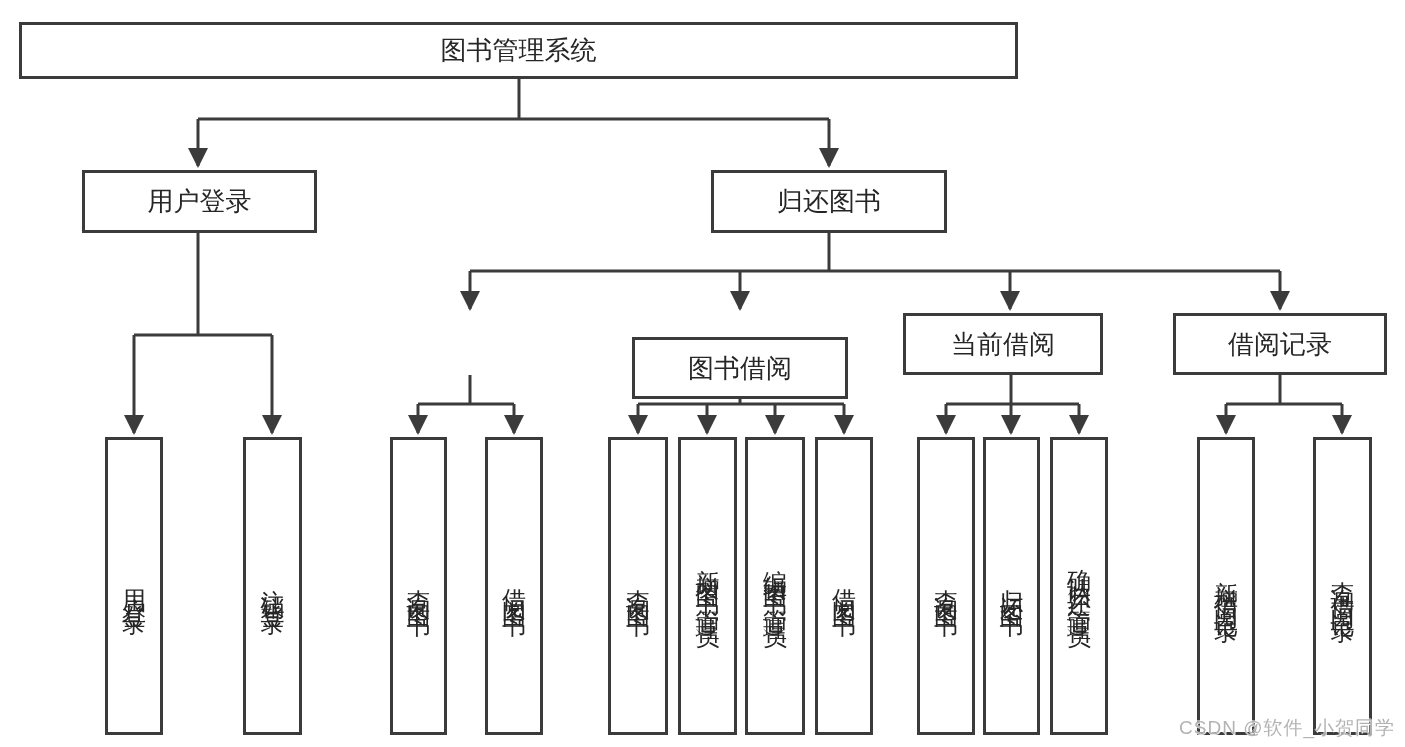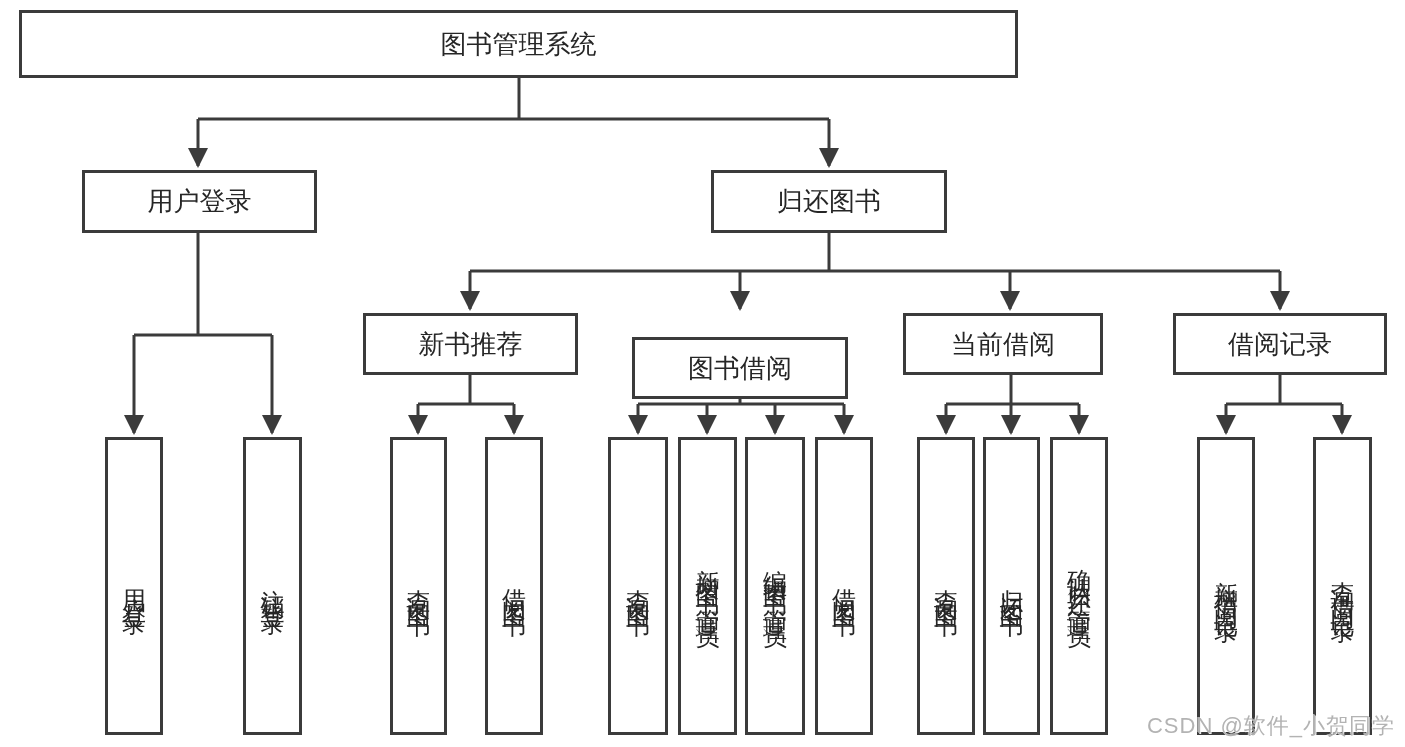--- a/index.html
+++ b/index.html
@@ -26,21 +26,21 @@
   }
   .node-h{font-size:26px;line-height:1.1;}
   .node-v{
     writing-mode:vertical-rl;
     text-orientation:mixed;
     font-size:24px;
     letter-spacing:8px;
     line-height:1.0;
   }
   
-  #n-root{left:19px;top:10px;width:999px;height:68px;}
+  #n-root{left:19px;top:22px;width:999px;height:57px;}
   
   #n-login{left:82px;top:170px;width:235px;height:63px;}
   #n-mgmt{left:711px;top:170px;width:236px;height:63px;}
   
   #n-rec {left:363px;top:313px;width:215px;height:62px;}
   #n-bor {left:632px;top:313px;width:216px;height:62px;margin-top:24px;}
   #n-cur {left:903px;top:313px;width:200px;height:62px;}
   #n-recs{left:1173px;top:313px;width:214px;height:62px;}
   
   .leaf{top:437px;height:298px;}
@@ -54,21 +54,21 @@
   #n-c4{left:815px;width:58px;}
   #n-d1{left:917px;width:58px;}
   #n-d2{left:983px;width:57px;}
   #n-d3{left:1050px;width:58px;}
   #n-e1{left:1197px;width:58px;}
   #n-e2{left:1313px;width:59px;}
   .watermark{
     position:absolute;
     right:10px;bottom:6px;
     z-index:5;
-    font-size:22px;
+    font-size:19px;
     color:#b3b3b3;
     text-shadow:1px 1px 0 rgba(255,255,255,0.9), -1px -1px 0 rgba(255,255,255,0.6);
     letter-spacing:1px;
   }
 </style>
 </head>
 <body>
 
 <div class="canvas">
 
@@ -118,21 +118,20 @@
     <line x1="1226" y1="404" x2="1342" y2="404"></line>
     <line x1="1226" y1="404" x2="1226" y2="433" marker-end="url(#arrow)"></line>
     <line x1="1342" y1="404" x2="1342" y2="433" marker-end="url(#arrow)"></line>
   </svg>
 
   <div class="node node-h" id="n-root">图书管理系统</div>
 
   <div class="node node-h" id="n-login">用户登录</div>
   <div class="node node-h" id="n-mgmt">归还图书</div>
 
-  <div class="node node-h" id="n-rec">新书推荐</div>
   <div class="node node-h" id="n-bor">图书借阅</div>
   <div class="node node-h" id="n-cur">当前借阅</div>
   <div class="node node-h" id="n-recs">借阅记录</div>
 
   <div class="node node-v leaf" id="n-a1">用户登录</div>
   <div class="node node-v leaf" id="n-a2">注销登录</div>
 
   <div class="node node-v leaf" id="n-b1">查询图书</div>
   <div class="node node-v leaf" id="n-b2">借阅图书</div>
 

